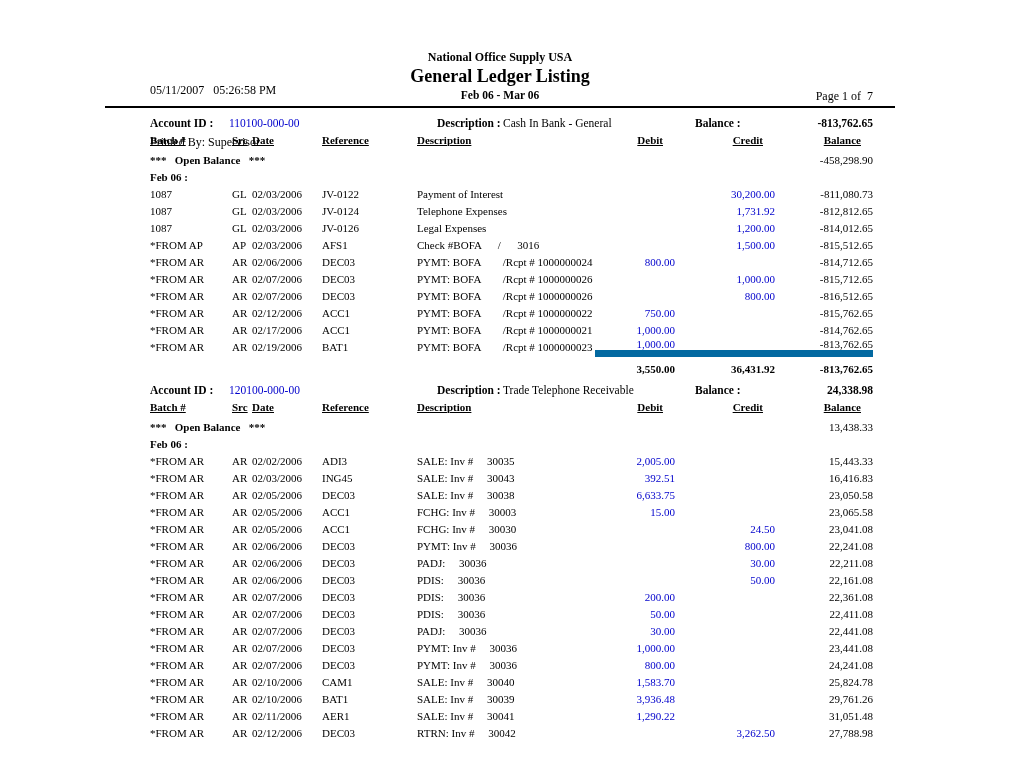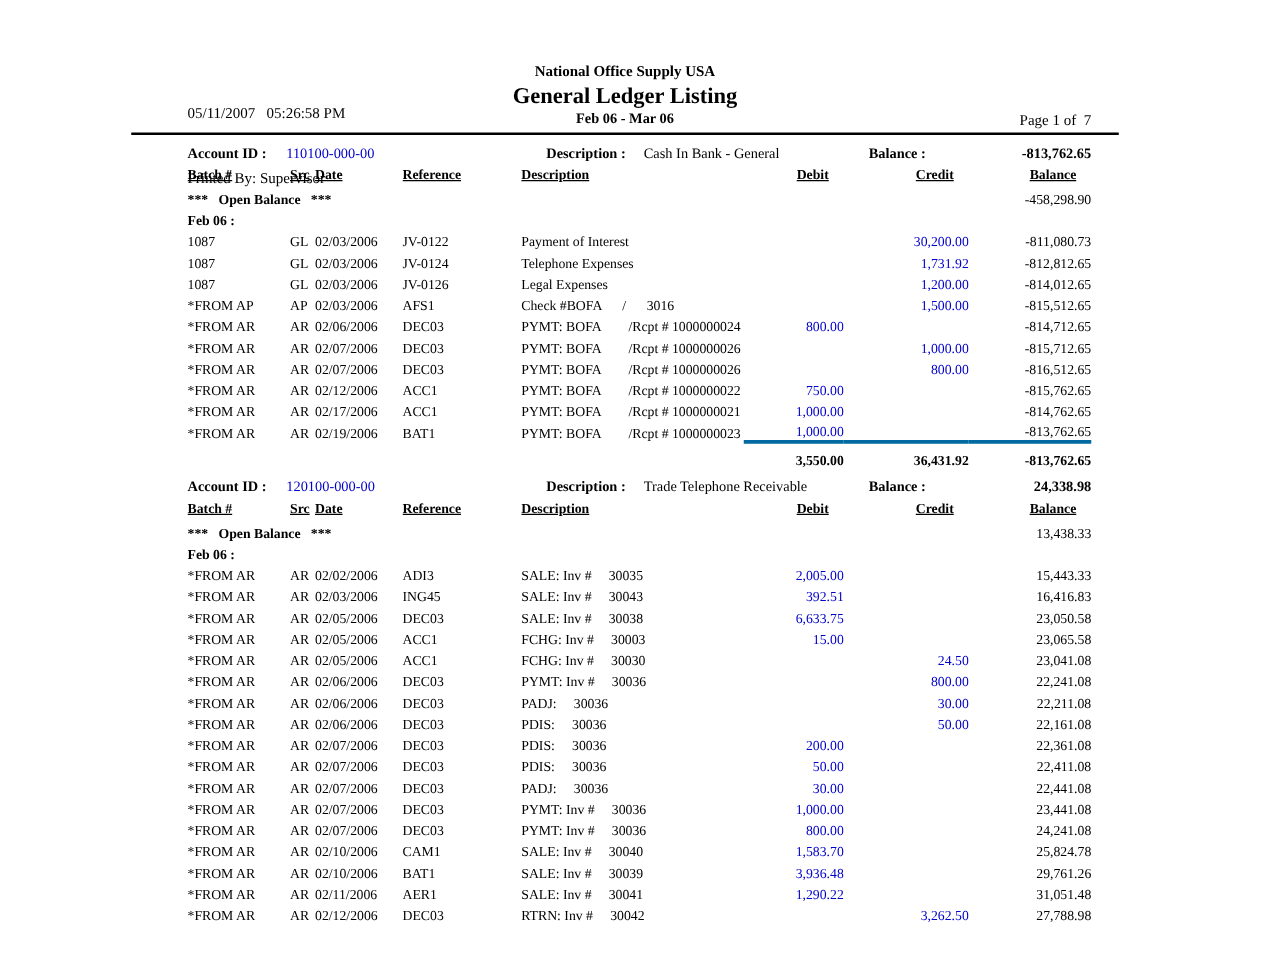--- a/index.html
+++ b/index.html
@@ -19,42 +19,42 @@
   .company { font-size: 12px; font-weight: bold; }
   .title   { font-size: 18px; font-weight: bold; margin-top: 1px; }
   .period  { font-size: 11.5px; font-weight: bold; margin-top: 2px; }
   .hdr-right { position: absolute; right: 22px; top: 8px; font-size: 12px; margin-top: 36px; }
 
   .acct-hdr { position: relative; height: 18px; margin-top: 7px; font-size: 11.5px; }
   .acct-hdr span { position: absolute; top: 2px; white-space: pre; }
   .ah-l1 { left: 45px; }
   .ah-v1 { left: 124px; }
   .ah-l2 { left: 332px; }
-  .ah-v2 { left: 410px; }
+  .ah-v2 { left: 398px; }
   .ah-l3 { left: 590px; }
   .ah-v3 { right: 22px; text-align: right; }
 
   table.ledger {
     margin-left: 45px; width: 723px;
     border-collapse: collapse; table-layout: fixed;
     font-size: 11px;
   }
   .ledger th {
     font-weight: bold; text-decoration: underline;
     text-align: left; padding: 0 12px 2px 0; height: 16px;
     overflow: hidden; white-space: pre;
   }
   .ledger th.num { text-align: right; }
   .ledger td { padding: 0; height: 17px; vertical-align: bottom; overflow: hidden; }
   .num  { text-align: right; }
   .blue { color: var(--blue, #0000cc); }
   .b    { font-weight: bold; }
   .pre  { white-space: pre; }
   .ledger tfoot td { height: 22px; }
-  .total { border-top: 3px solid #0369a1; padding-top: 3px; font-weight: bold; }
+  .total { border-top: 7px solid #0369a1; padding-top: 3px; font-weight: bold; }
   section + section { margin-top: 4px; }
 </style>
 </head>
 <body>
 
 <div class="page">
 
   <div class="report-header">
     <div class="hdr-left">
       <div>05/11/2007   05:26:58 PM</div>

